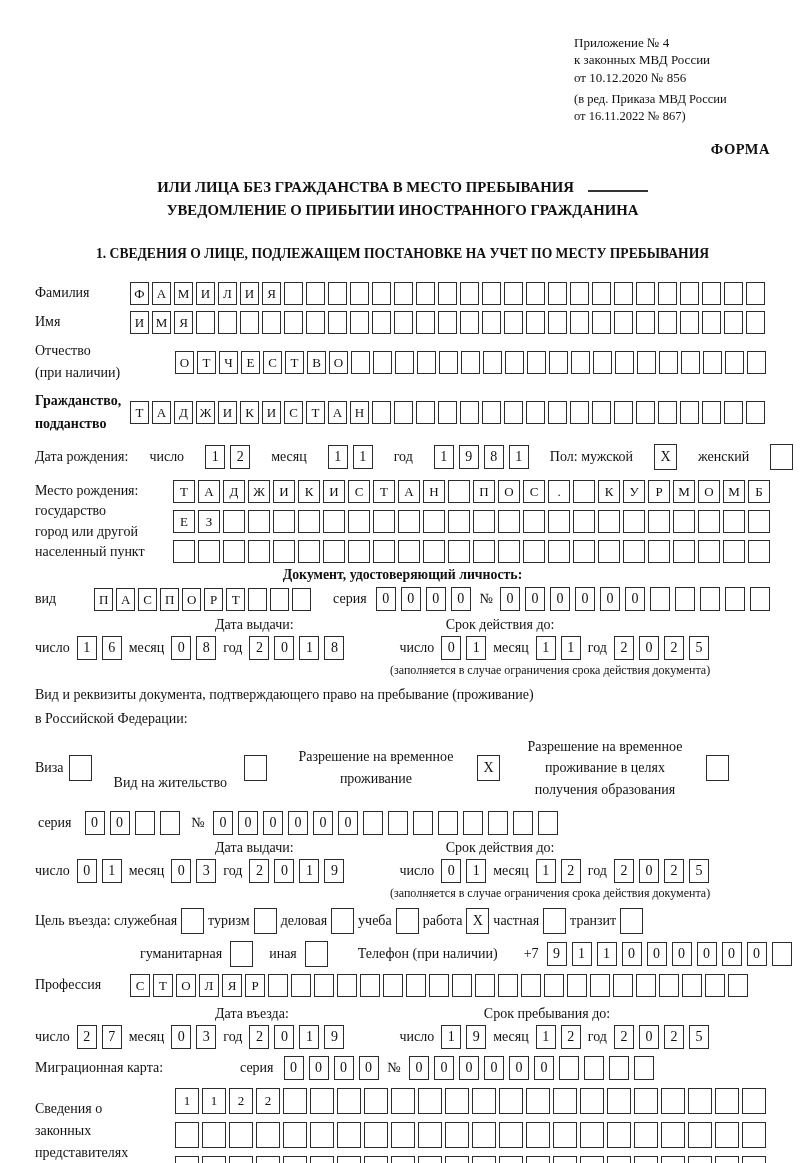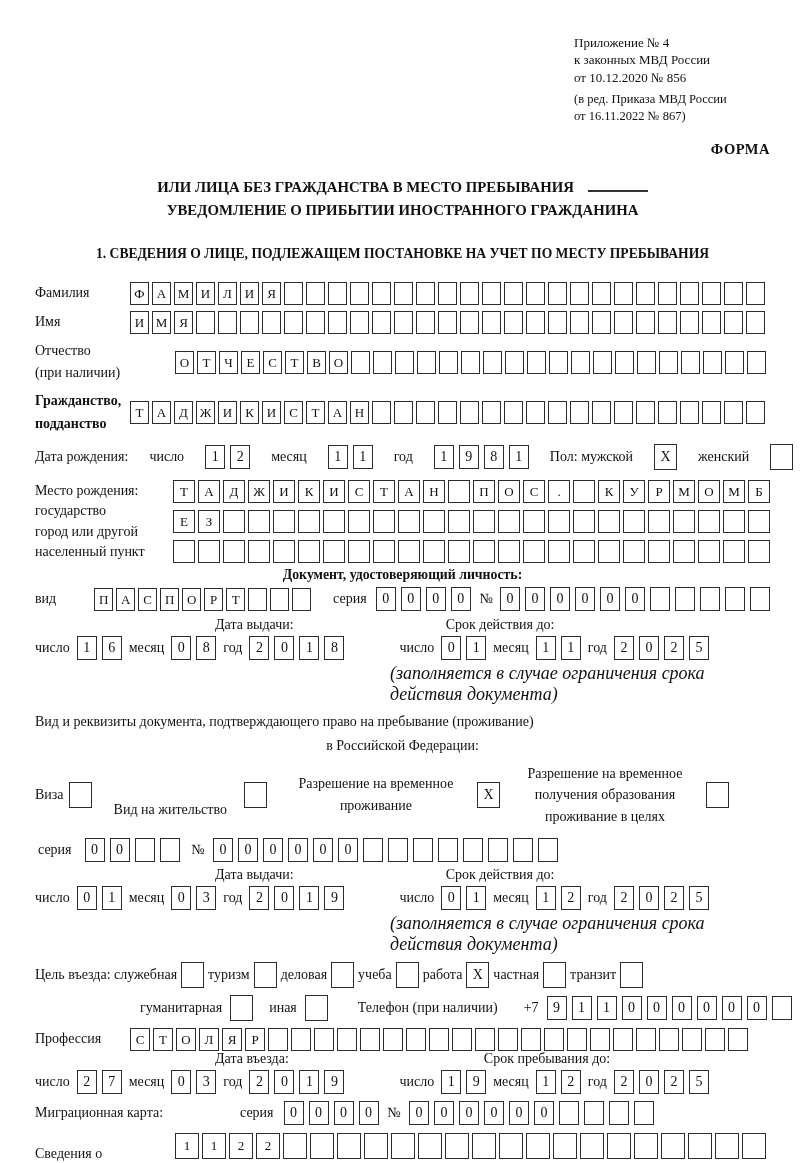--- a/index.html
+++ b/index.html
@@ -22,21 +22,21 @@
   .cell{box-sizing:border-box;width:19px;height:23px;border:1.6px solid #2c2c2c;
         display:flex;align-items:center;justify-content:center;
         font-size:13px;line-height:1;background:#fff;flex:0 0 auto;}
   .big .cell{width:22px;}
   .xl .cell{width:24px;height:26px;}
   .prof .cell{width:20px;}
   .num{gap:5px;}
   .num .cell{width:20px;height:24px;font-size:14px;}
   .cbx .cell{width:23px;height:26px;font-size:14px;}
   .dhdr{display:flex;font-size:14px;}
-  .note{font-size:18px;font-style:italic;}
+  .note{font-size:12px;}
   .ctr-bold{text-align:center;font-weight:bold;font-size:13.8px;}
 </style>
 </head>
 <body>
 
 <div class="page">
 
   <div class="annex">
     <div>Приложение № 4</div>
     <div>к законных МВД России</div>
@@ -393,42 +393,42 @@
     <span class="cells num">
         <span class="cell">2</span>
         <span class="cell">0</span>
         <span class="cell">2</span>
         <span class="cell">5</span>
       </span>
   </div>
   <div class="note" style="margin-left:355px;margin-bottom:8px;">(заполняется в случае ограничения срока действия документа)</div>
 
   <div class="lbl" style="margin-bottom:6px;">Вид и реквизиты документа, подтверждающего право на пребывание (проживание)</div>
-  <div class="lbl" style="margin-bottom:7px;text-align:center;">в Российской Федерации:</div>
+  <div class="lbl" style="margin-bottom:7px;">в Российской Федерации:</div>
 
   <div class="frow" style="margin-bottom:10px;">
     <span class="lbl">Виза</span>
     <span class="cells cbx" style="margin-left:5px;">
         <span class="cell"></span>
       </span>
     <span class="lbl" style="margin-left:22px;margin-top:30px;">Вид на жительство</span>
     <span class="cells cbx" style="margin-left:17px;">
         <span class="cell"></span>
       </span>
     <span class="lblblock" style="margin-left:20px;width:178px;text-align:center;line-height:1.55;">
       <div>Разрешение на временное</div>
       <div>проживание</div>
     </span>
     <span class="cells cbx" style="margin-left:12px;">
         <span class="cell">X</span>
       </span>
     <span class="lblblock" style="margin-left:16px;width:178px;text-align:center;line-height:1.55;">
       <div>Разрешение на временное</div>
+      <div>проживание в целях</div>
       <div>получения образования</div>
-      <div>проживание в целях</div>
     </span>
     <span class="cells cbx" style="margin-left:12px;">
         <span class="cell"></span>
       </span>
   </div>
 
   <div class="frow vcent" style="margin-bottom:5px;margin-left:3px;">
     <span class="lbl" style="margin-right:13px;">серия</span>
     <span class="cells num">
         <span class="cell">0</span>
@@ -546,21 +546,21 @@
         <span class="cell">0</span>
         <span class="cell">0</span>
         <span class="cell">0</span>
         <span class="cell">0</span>
         <span class="cell">0</span>
         <span class="cell">0</span>
         <span class="cell"></span>
       </span>
   </div>
 
-  <div class="frow vcent" style="">
+  <div class="frow vcent" style="margin-bottom:9px;">
     <span class="lbl" style="width:95px;">Профессия</span>
     <span class="cells prof">
         <span class="cell">С</span>
         <span class="cell">Т</span>
         <span class="cell">О</span>
         <span class="cell">Л</span>
         <span class="cell">Я</span>
         <span class="cell">Р</span>
         <span class="cell"></span>
         <span class="cell"></span>

